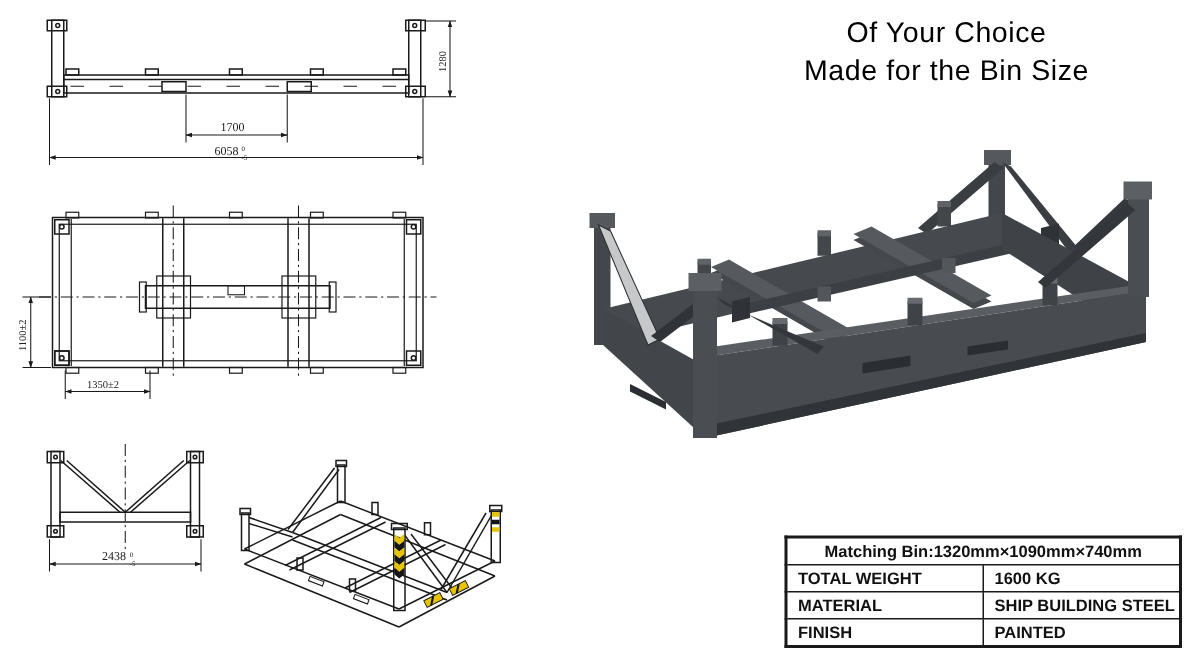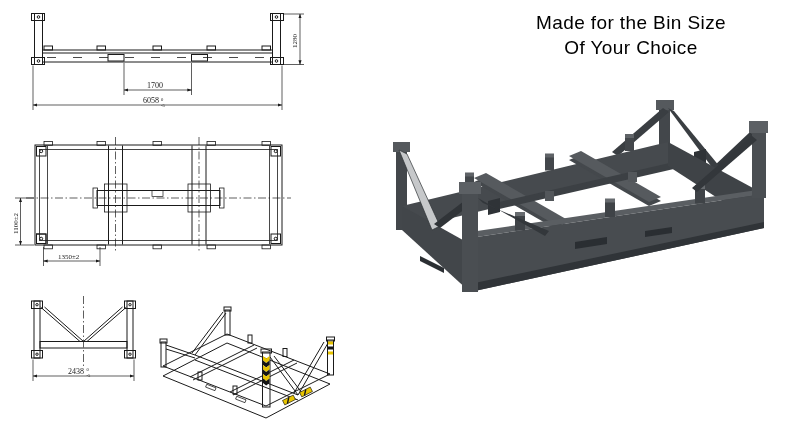--- a/index.html
+++ b/index.html
@@ -285,18 +285,37 @@
     <polygon points="459,182 481,182 481,194 459,194" fill="#5c6064"></polygon>
     <polygon points="478,198 483,203 549,231 545,236" fill="#33373b"></polygon>
 
     <rect x="752" y="126" width="14" height="72" fill="#4a4e52"></rect>
     <polygon points="749,121 768,121 768,133 749,133" fill="#5c6064"></polygon>
     <polygon points="752,136 757,140 697,192 692,188" fill="#33373b"></polygon>
   </g>
 </svg>
 
 <div class="title">
+  <div>Of Your Choice</div>
   <div>Made for the Bin Size</div>
-  <div>Of Your Choice</div>
 </div>
 
+<table class="spec">
+  <tbody>
+        <tr>
+    <td class="hdr" colspan="2">Matching Bin:1320mm×1090mm×740mm</td>
+  </tr>
+  <tr>
+    <td class="c1">TOTAL WEIGHT</td>
+    <td>1600 KG</td>
+  </tr>
+  <tr>
+    <td class="c1">MATERIAL</td>
+    <td>SHIP BUILDING STEEL</td>
+  </tr>
+  <tr>
+    <td class="c1">FINISH</td>
+    <td>PAINTED</td>
+  </tr>
+</tbody>
+    </table>
 
 </div>
 
 </body></html>

